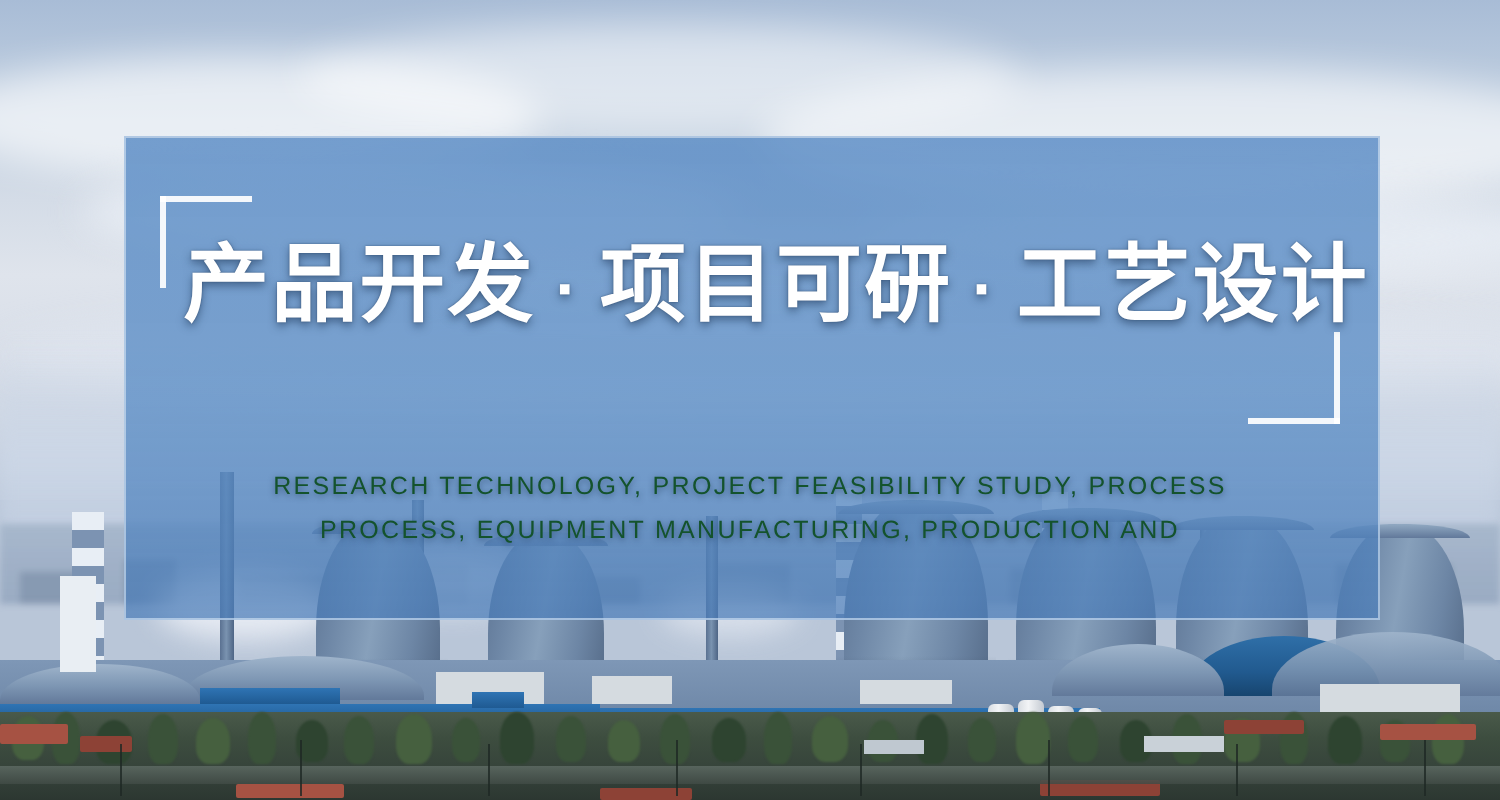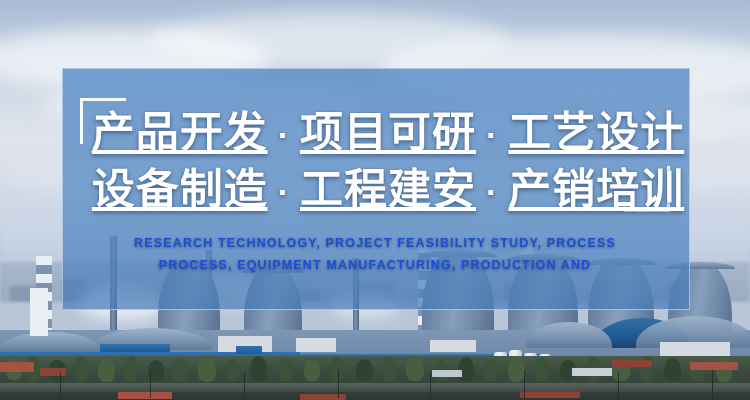--- a/index.html
+++ b/index.html
@@ -130,33 +130,32 @@
   .br-tl .h{left:0;top:0;width:46px;height:3px;}
   .br-tl .v{left:0;top:0;width:3px;height:46px;}
   .br-br{left:624px;top:166px;}
   .br-br .h{right:0;bottom:0;width:46px;height:3px;}
   .br-br .v{right:0;bottom:0;width:3px;height:46px;}
 
   
   .headline{
     position:absolute;left:62px;top:104px;width:652px;
     text-align:center;color:#ffffff;
-    font-size:43px;line-height:57px;font-weight:bold;letter-spacing:1px;
+    font-size:43px;line-height:79px;font-weight:bold;letter-spacing:1px;
     text-shadow:0 2px 4px rgba(28,52,85,.55), 0 0 1px rgba(28,52,85,.6);
     white-space:nowrap;
-    text-decoration:underline;
   }
   .headline .dot{
     display:inline-block;padding:0 10px;vertical-align:middle;
     font-size:34px;
   }
   .subline{
     position:absolute;left:105px;top:232px;width:540px;
-    text-align:center;color:#1d4ed8;
-    font-size:12.5px;line-height:22px;font-weight:bold;letter-spacing:1.15px;
+    text-align:center;color:#14532d;
+    font-size:12.5px;line-height:22px;font-weight:normal;letter-spacing:1.15px;
     text-shadow:0 1px 3px rgba(25,48,80,.6);
   }
 </style>
 </head>
 <body>
 
 <div class="stage">
 
   <div class="sky">
     <div class="cloud c1"></div>
@@ -286,22 +285,19 @@
       <span class="v"></span>
   </div>
   <div class="bracket br-br">
     <span class="h"></span>
       <span class="v"></span>
   </div>
 
   <div class="headline">
     <span>产品开发</span><span class="dot">·</span><span>项目可研</span><span class="dot">·</span><span>工艺设计</span>
   </div>
-  <div class="headline" style="top:161px;">
-    <span>设备制造</span><span class="dot">·</span><span>工程建安</span><span class="dot">·</span><span>产销培训</span>
-  </div>
 
   <div class="subline">
     <div>RESEARCH TECHNOLOGY, PROJECT FEASIBILITY STUDY, PROCESS</div>
     <div>PROCESS, EQUIPMENT MANUFACTURING, PRODUCTION AND</div>
   </div>
 
 </div>
 
 </body></html>

